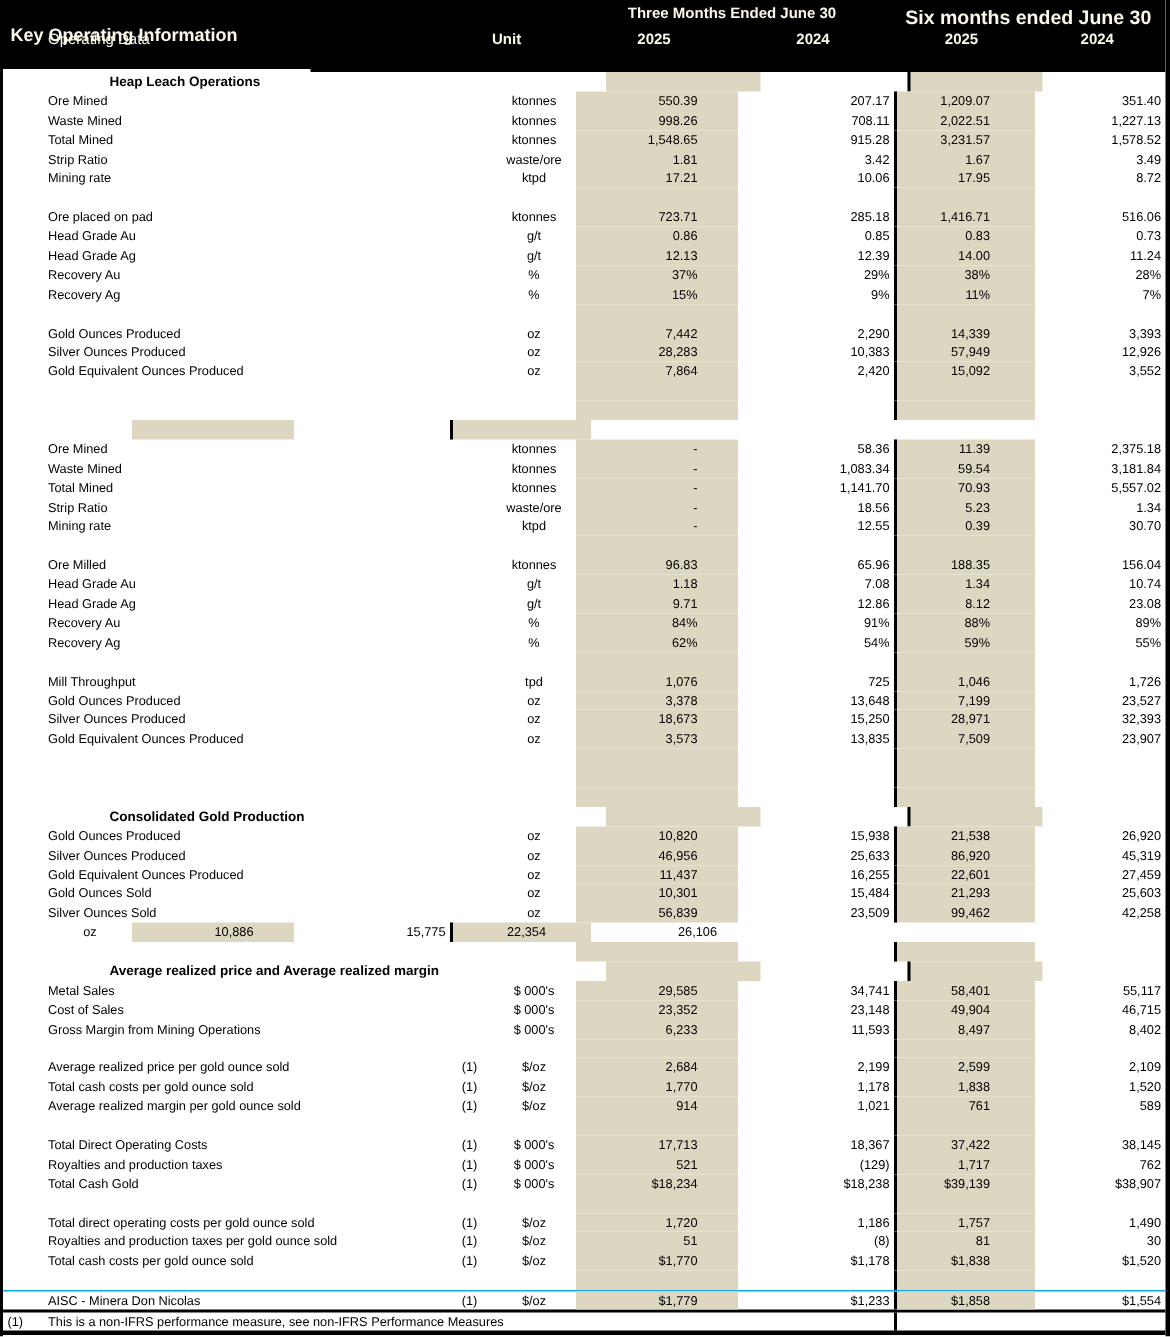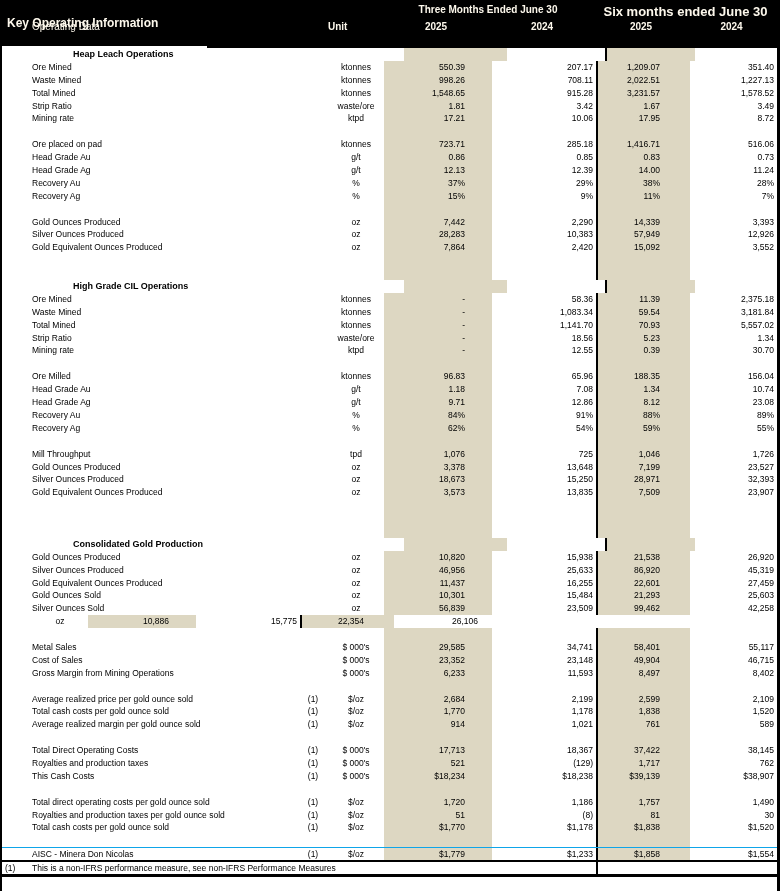--- a/index.html
+++ b/index.html
@@ -225,21 +225,20 @@
       <div class="row row-blank">
     <div class="c c-label"></div>
     <div class="c c-note"></div>
     <div class="c c-unit"></div>
     <div class="c c-v1"></div>
     <div class="c c-v2"></div>
     <div class="c c-v3"></div>
     <div class="c c-v4"></div>
   </div>
       <div class="row row-section">
-    <div class="c c-label">High Grade CIL Operations</div>
     <div class="c c-note"></div>
     <div class="c c-unit"></div>
     <div class="c c-v1"></div>
     <div class="c c-v2"></div>
     <div class="c c-v3"></div>
     <div class="c c-v4"></div>
   </div>
       <div class="row">
     <div class="c c-label">Ore Mined</div>
     <div class="c c-note"></div>
@@ -475,20 +474,29 @@
   </div>
       <div class="row row-blank">
     <div class="c c-label"></div>
     <div class="c c-note"></div>
     <div class="c c-unit"></div>
     <div class="c c-v1"></div>
     <div class="c c-v2"></div>
     <div class="c c-v3"></div>
     <div class="c c-v4"></div>
   </div>
+      <div class="row row-section">
+    <div class="c c-label">Average realized price and Average realized margin</div>
+    <div class="c c-note"></div>
+    <div class="c c-unit"></div>
+    <div class="c c-v1"></div>
+    <div class="c c-v2"></div>
+    <div class="c c-v3"></div>
+    <div class="c c-v4"></div>
+  </div>
       <div class="row">
     <div class="c c-label">Metal Sales</div>
     <div class="c c-note"></div>
     <div class="c c-unit">$ 000's</div>
     <div class="c c-v1">29,585</div>
     <div class="c c-v2">34,741</div>
     <div class="c c-v3">58,401</div>
     <div class="c c-v4">55,117</div>
   </div>
       <div class="row">
@@ -566,21 +574,21 @@
       <div class="row">
     <div class="c c-label">Royalties and production taxes</div>
     <div class="c c-note">(1)</div>
     <div class="c c-unit">$ 000's</div>
     <div class="c c-v1">521</div>
     <div class="c c-v2">(129)</div>
     <div class="c c-v3">1,717</div>
     <div class="c c-v4">762</div>
   </div>
       <div class="row">
-    <div class="c c-label">This Cash Costs</div>
+    <div class="c c-label">Total Cash Gold</div>
     <div class="c c-note">(1)</div>
     <div class="c c-unit">$ 000's</div>
     <div class="c c-v1">$18,234</div>
     <div class="c c-v2">$18,238</div>
     <div class="c c-v3">$39,139</div>
     <div class="c c-v4">$38,907</div>
   </div>
       <div class="row row-blank">
     <div class="c c-label"></div>
     <div class="c c-note"></div>

